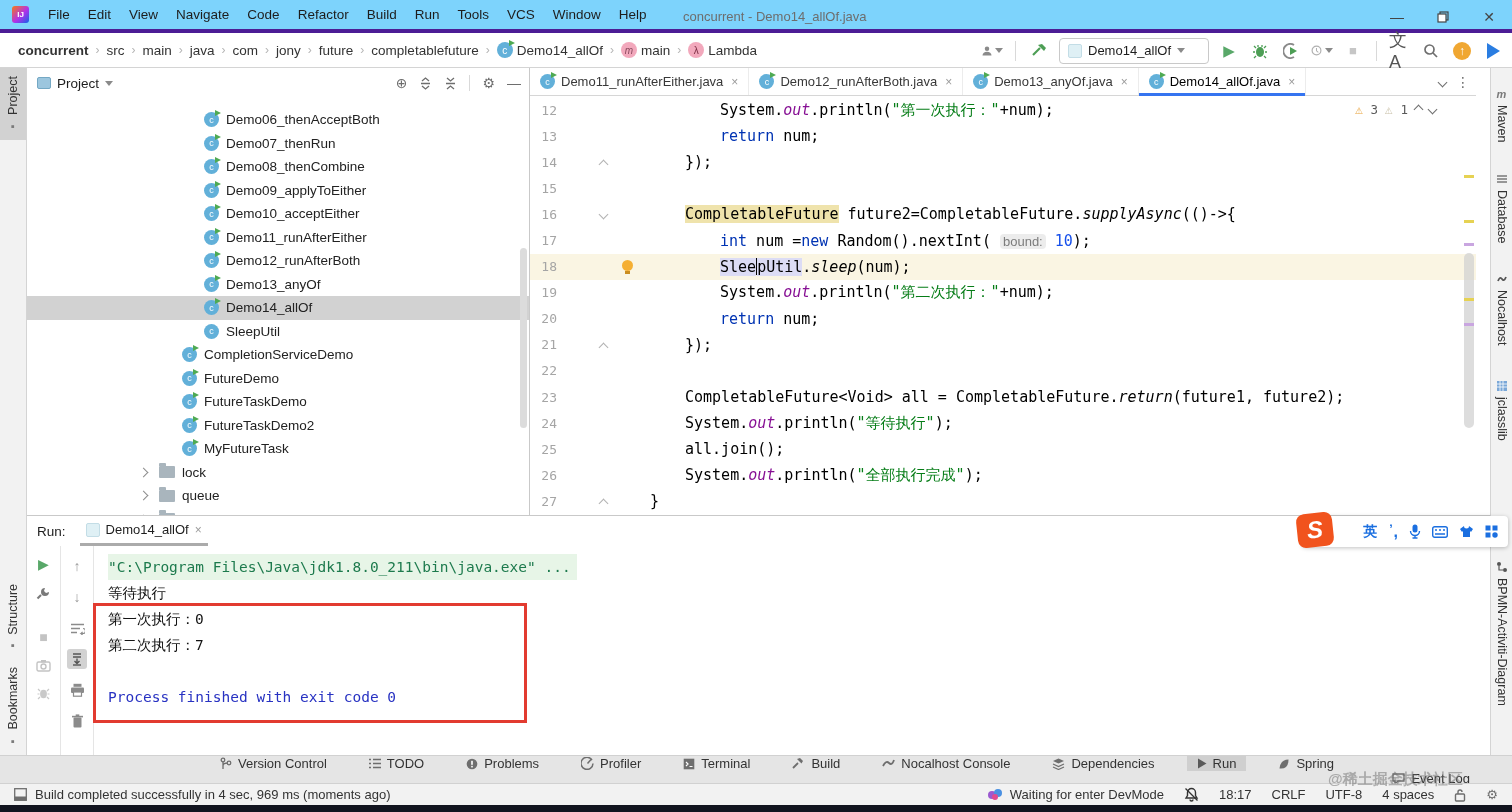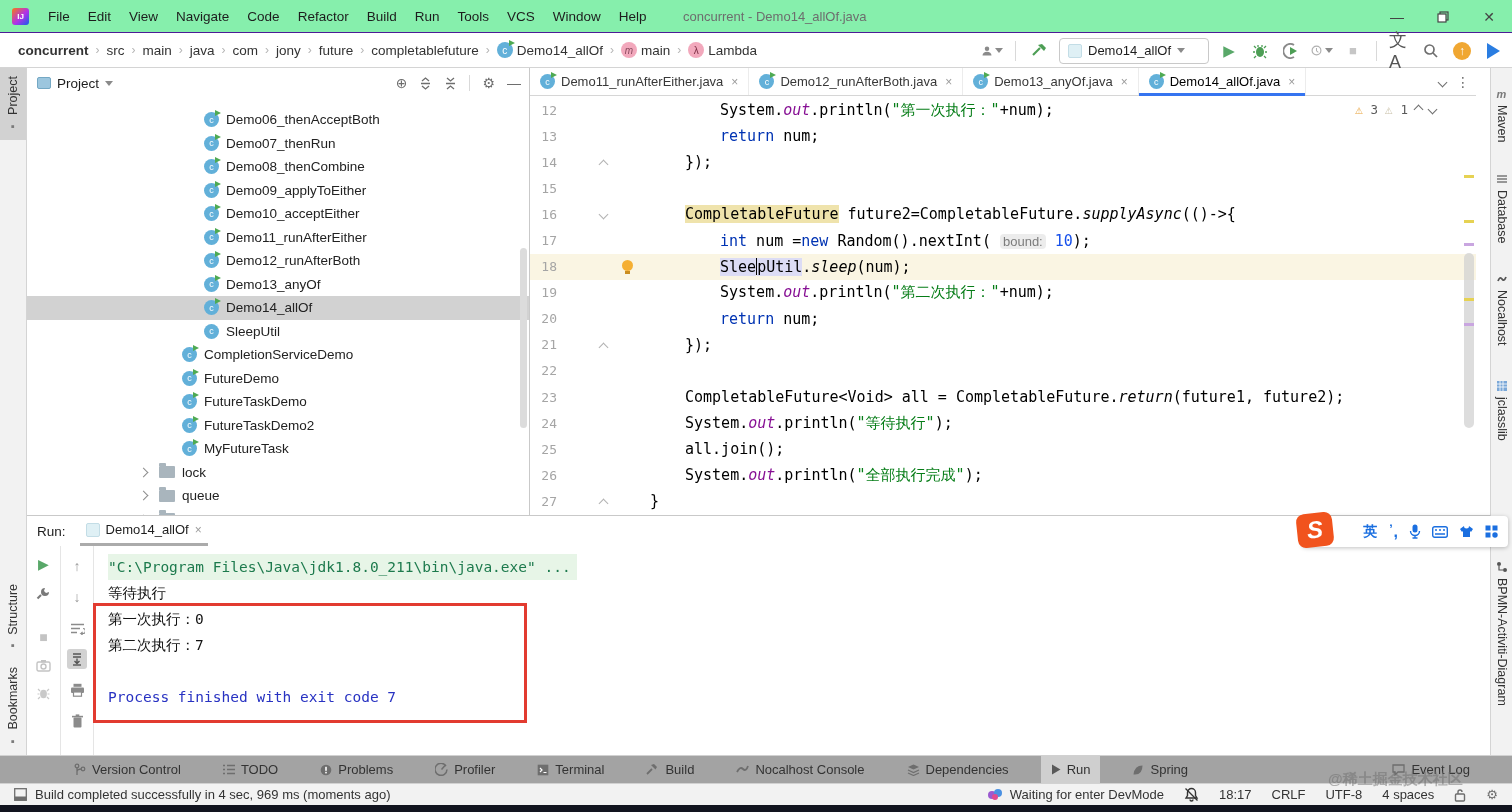--- a/index.html
+++ b/index.html
@@ -2,21 +2,21 @@
 <html><head>
 <meta charset="utf-8">
 <style>
   *{margin:0;padding:0;box-sizing:border-box;}
   html,body{width:1512px;height:812px;overflow:hidden;}
   body{font-family:"Liberation Sans","DejaVu Sans",sans-serif;background:#fff;position:relative;color:#1d1d1d;}
   .mono{font-family:"DejaVu Sans Mono","Liberation Mono",monospace;}
   #app{position:absolute;inset:0;background:#fff;}
 
   
-  #titlebar{position:absolute;left:0;top:0;width:1512px;height:33px;background:#86efac;border-bottom:1px solid #4c1d95;display:flex;align-items:center;}
+  #titlebar{position:absolute;left:0;top:0;width:1512px;height:33px;background:#7dd3fc;border-bottom:4px solid #4c1d95;display:flex;align-items:center;}
   #idea-logo{width:17px;height:17px;border-radius:3px;margin:0 10px 0 12px;background:linear-gradient(135deg,#f97a12,#b131ea 55%,#1262e9);position:relative;}
   #idea-logo::after{content:"IJ";position:absolute;inset:0;color:#fff;font-size:8px;font-weight:bold;display:flex;align-items:center;justify-content:center;}
   #menu{display:flex;align-items:center;height:100%;}
   .menu-item{padding:0 9px;font-size:13.5px;height:100%;display:flex;align-items:center;cursor:default;}
   #window-title{position:absolute;left:683px;top:0;height:33px;display:flex;align-items:center;font-size:13px;color:#6d6d6d;}
   #win-controls{position:absolute;right:0;top:0;height:33px;display:flex;}
   .win-btn{width:46px;height:33px;display:flex;align-items:center;justify-content:center;color:#444;font-size:14px;}
 
   
   #navbar{position:absolute;left:0;top:33px;width:1512px;height:35px;background:#fff;border-bottom:1px solid #d4d4d4;display:flex;align-items:center;}
@@ -119,21 +119,21 @@
   .out-line{color:#141414;}
   #process-line{color:#2832c2;margin-top:26px;}
   #red-box{position:absolute;left:66px;top:57px;width:434px;height:120px;border:3px solid #e23b30;z-index:6;pointer-events:none;}
 
   
   #ime{position:absolute;left:1302px;top:516px;width:206px;height:31px;background:#fff;border-radius:4px;box-shadow:0 1px 4px rgba(0,0,0,.25);display:flex;align-items:center;justify-content:flex-end;gap:11px;padding-right:10px;z-index:40;}
   #sogou-logo{position:absolute;left:-5px;top:-3px;width:36px;height:34px;background:#f1531d;border-radius:8px;transform:rotate(-6deg);display:flex;align-items:center;justify-content:center;color:#fff;font-weight:bold;font-size:24px;font-style:italic;}
   .ime-item{color:#1b6fe0;font-size:14px;font-weight:bold;display:flex;align-items:center;}
 
   
-  #toolbtns{position:absolute;left:0;top:755px;width:1512px;height:28px;background:#a3a3a3;border-top:1px solid #d1d1d1;display:flex;align-items:center;font-size:13px;color:#333;padding-left:64px;}
+  #toolbtns{position:absolute;left:0;top:755px;width:1512px;height:28px;background:#e5e5e5;border-top:1px solid #d1d1d1;display:flex;align-items:center;font-size:13px;color:#333;padding-left:64px;flex-direction:column;}
   .bb-item{display:flex;align-items:center;gap:6px;padding:0 10px;height:100%;white-space:nowrap;margin-right:22px;}
   .bb-item.active{background:#cfcfcf;}
   .bb-ico{color:#6e6e6e;font-size:12px;display:flex;align-items:center;}
   #bb-right{margin-left:auto;display:flex;align-items:center;margin-right:10px;}
   #statusbar{position:absolute;left:0;top:783px;width:1512px;height:22px;background:#f2f2f2;border-top:1px solid #d1d1d1;display:flex;align-items:center;font-size:13px;color:#333;padding:0 14px;}
   #status-right{margin-left:auto;display:flex;align-items:center;gap:20px;}
   .dev-dot{width:8px;height:8px;border-radius:50%;display:inline-block;}
   #blackbar{position:absolute;left:0;top:805px;width:1512px;height:7px;background:#12141f;}
   #watermark{position:absolute;left:1328px;top:770px;font-size:15px;font-weight:bold;color:rgba(110,110,110,.5);z-index:50;pointer-events:none;white-space:nowrap;}
 
@@ -668,21 +668,21 @@
             </svg>
         </div>
       </div>
       <div id="console" class="mono">
         <div><span id="cmd-line">"C:\Program Files\Java\jdk1.8.0_211\bin\java.exe" ...</span></div>
         <div id="boxed-lines">
             <div class="out-line">等待执行</div>
             <div class="out-line">第一次执行：0</div>
             <div class="out-line">第二次执行：7</div>
           </div>
-        <div id="process-line">Process finished with exit code 7</div>
+        <div id="process-line">Process finished with exit code 0</div>
       </div>
       <div id="red-box"></div>
     </div>
   </div>
 
   <div id="ime">
     <div id="sogou-logo">S</div>
     <span class="ime-item">英</span>
     <span class="ime-item" style="font-size:16px;">᾿,</span>
     <span class="ime-item">

